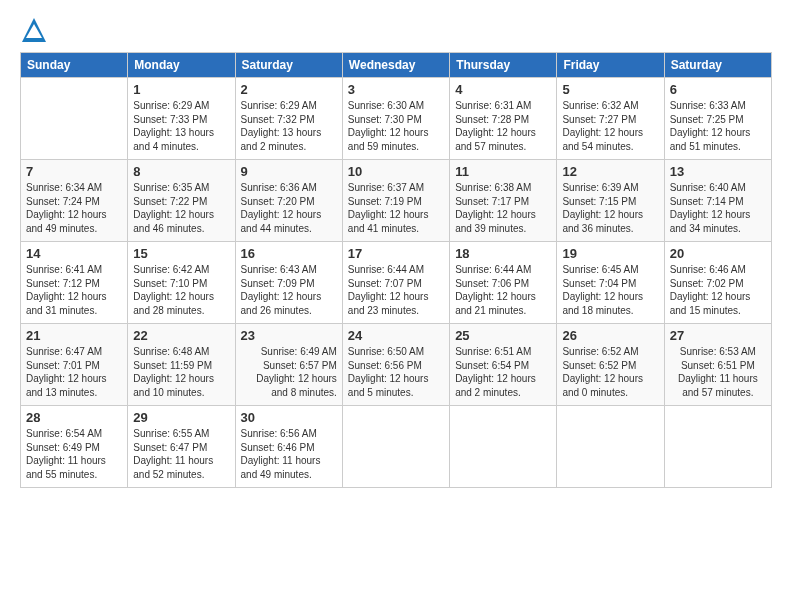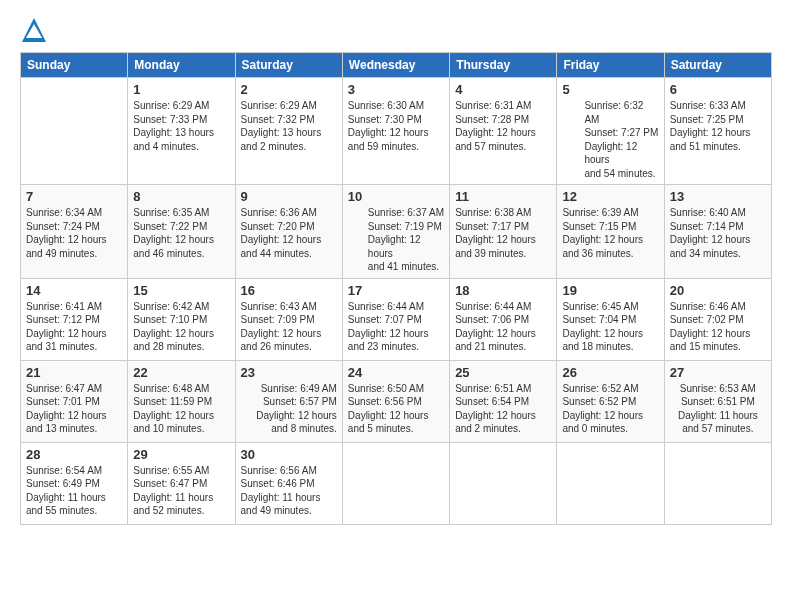--- a/index.html
+++ b/index.html
@@ -160,21 +160,21 @@
           </td>
           <td>
             <span class="day-number">4</span>
             <div class="day-info" style="white-space: pre-line;">Sunrise: 6:31 AM
 Sunset: 7:28 PM
 Daylight: 12 hours
 and 57 minutes.</div>
           </td>
           <td>
             <span class="day-number">5</span>
-            <div class="day-info" style="white-space: pre-line; margin-left: 22px;">Sunrise: 6:32 AM
+            <div class="day-info" style="white-space: pre-line;">Sunrise: 6:32 AM
 Sunset: 7:27 PM
 Daylight: 12 hours
 and 54 minutes.</div>
           </td>
           <td>
             <span class="day-number">6</span>
             <div class="day-info" style="white-space: pre-line;">Sunrise: 6:33 AM
 Sunset: 7:25 PM
 Daylight: 12 hours
 and 51 minutes.</div>
@@ -197,21 +197,21 @@
           </td>
           <td>
             <span class="day-number">9</span>
             <div class="day-info" style="white-space: pre-line;">Sunrise: 6:36 AM
 Sunset: 7:20 PM
 Daylight: 12 hours
 and 44 minutes.</div>
           </td>
           <td>
             <span class="day-number">10</span>
-            <div class="day-info" style="white-space: pre-line; margin-left: 20px;">Sunrise: 6:37 AM
+            <div class="day-info" style="white-space: pre-line;">Sunrise: 6:37 AM
 Sunset: 7:19 PM
 Daylight: 12 hours
 and 41 minutes.</div>
           </td>
           <td>
             <span class="day-number">11</span>
             <div class="day-info" style="white-space: pre-line;">Sunrise: 6:38 AM
 Sunset: 7:17 PM
 Daylight: 12 hours
 and 39 minutes.</div>

